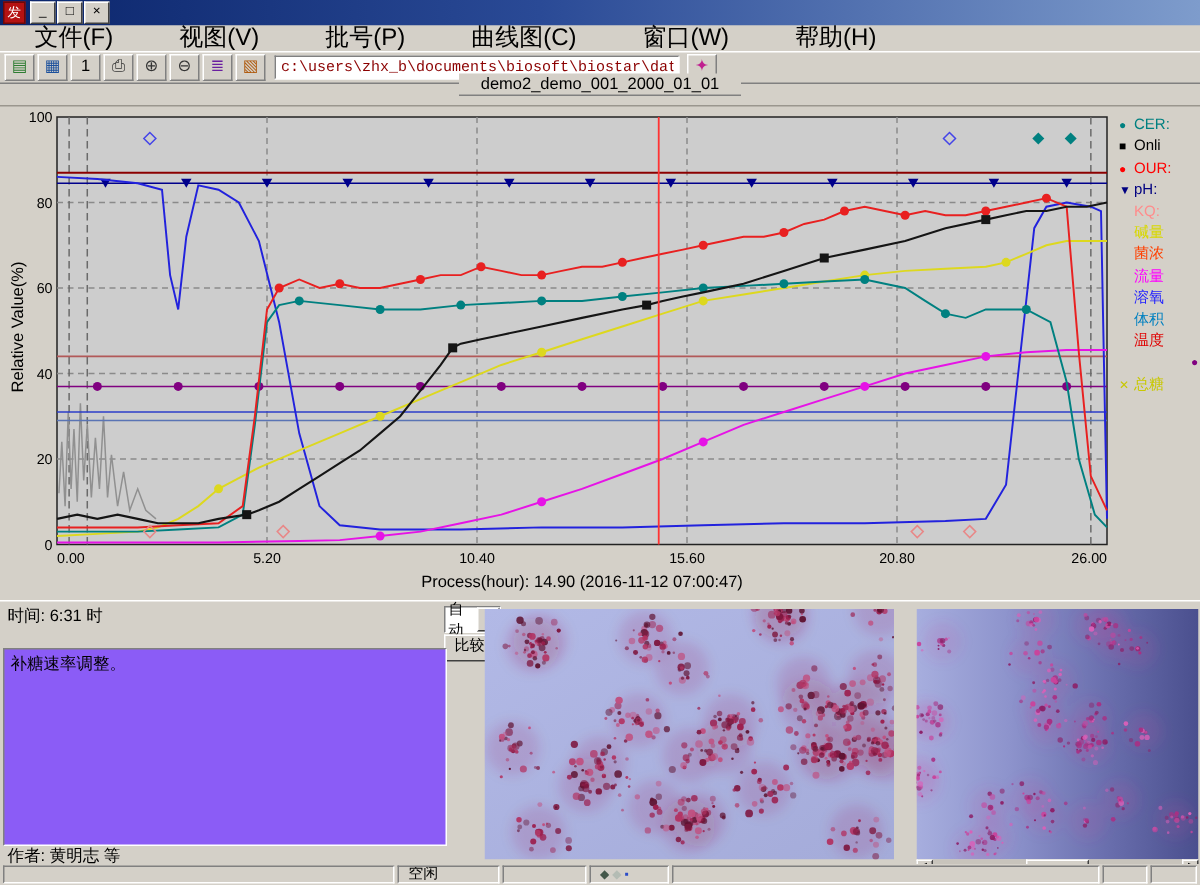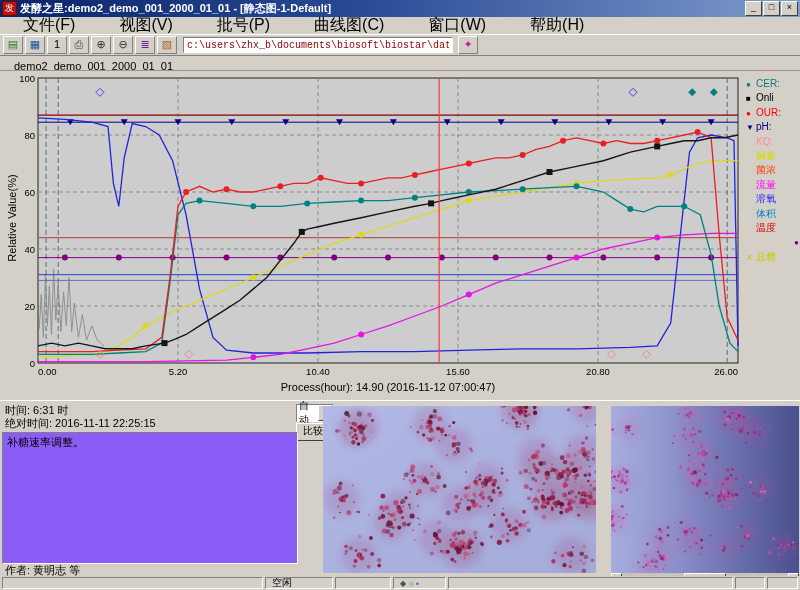--- a/index.html
+++ b/index.html
@@ -30,21 +30,21 @@
     border-top:1px solid #ffffff;border-bottom:1px solid #808080;
     display:flex;align-items:center;gap:2px;padding-left:3px}
   .tb-btn{width:18px;height:16px;background:#d4d0c8;border:1px solid;
     border-color:#fff #808080 #808080 #fff;font-size:11px;line-height:15px;
     text-align:center;flex:0 0 auto}
   #path-input{width:262px;height:14px;background:#fff;border:1px solid;
     border-color:#808080 #fff #fff #808080;
     font:10px "Liberation Mono",monospace;color:#8b0000;padding:0 3px;margin-left:4px}
 
   
-  #mdi-caption{position:absolute;top:56px;left:0;right:0;height:16px;text-align:left}
+  #mdi-caption{position:absolute;top:46px;left:0;right:0;height:16px;text-align:center}
   #mdi-caption span{display:inline-block;font-size:11px;padding:1px 14px;
     background:#d4d0c8;border-bottom:1px solid #808080}
 
   
   #chart-region{position:absolute;top:70px;left:0;width:800px;height:330px;
     background:#d4d0c8;border-top:1px solid #9a968e}
   #y-axis-title{position:absolute;left:-88px;top:141px;width:200px;text-align:center;
     font-size:11px;transform:rotate(-90deg)}
   #chart-svg{position:absolute;left:12px;top:2px}
   #chart-svg text{font-family:"Liberation Sans",sans-serif;fill:#000}
@@ -89,21 +89,20 @@
     display:flex;gap:2px;padding:1px 2px;box-sizing:border-box}
   .status-seg{border:1px solid;border-color:#808080 #fff #fff #808080;
     font-size:10px;line-height:10px;padding:0 6px;white-space:nowrap;overflow:hidden}
   .status-icon{font-size:8px;margin-right:2px}
 </style>
 </head>
 <body>
 
 <div id="titlebar">
   <div id="app-icon">发</div>
-  <div id="title-text">发酵之星:demo2_demo_001_2000_01_01 - [静态图-1-Default]</div>
   <div id="win-buttons" style="display: flex; gap: 1px;">
       <div class="win-btn">_</div>
       <div class="win-btn">□</div>
       <div class="win-btn">×</div>
     </div>
 </div>
 
 <div id="menubar">
     <span class="menu-item">文件(F)</span>
     <span class="menu-item">视图(V)</span>
@@ -261,21 +260,20 @@
       <div class="legend-item" style="color: rgb(32, 32, 255);"><span class="legend-marker"></span><span>溶氧</span></div>
       <div class="legend-item" style="color: rgb(0, 128, 192);"><span class="legend-marker"></span><span>体积</span></div>
       <div class="legend-item" style="color: rgb(224, 0, 0);"><span class="legend-marker"></span><span>温度</span></div>
       <div class="legend-item" style="color: rgb(128, 0, 128); margin-left: 48px;"><span class="legend-marker">●</span><span>转速</span></div>
       <div class="legend-item" style="color: rgb(200, 200, 0);"><span class="legend-marker">✕</span><span>总糖</span></div>
     </div>
 </div>
 
 <div id="bottom-section">
   <div id="info-time">时间: 6:31 时</div>
-  <div id="info-abstime">绝对时间: 2016-11-11 22:25:15</div>
 
   <div id="auto-select">
     <span class="sel-text">自动</span>
     <span class="sel-arrow">▼</span>
   </div>
   <div id="compare-button">比较</div>
 
   <div id="note-box">
     <span>补糖速率调整。</span>
   </div>

